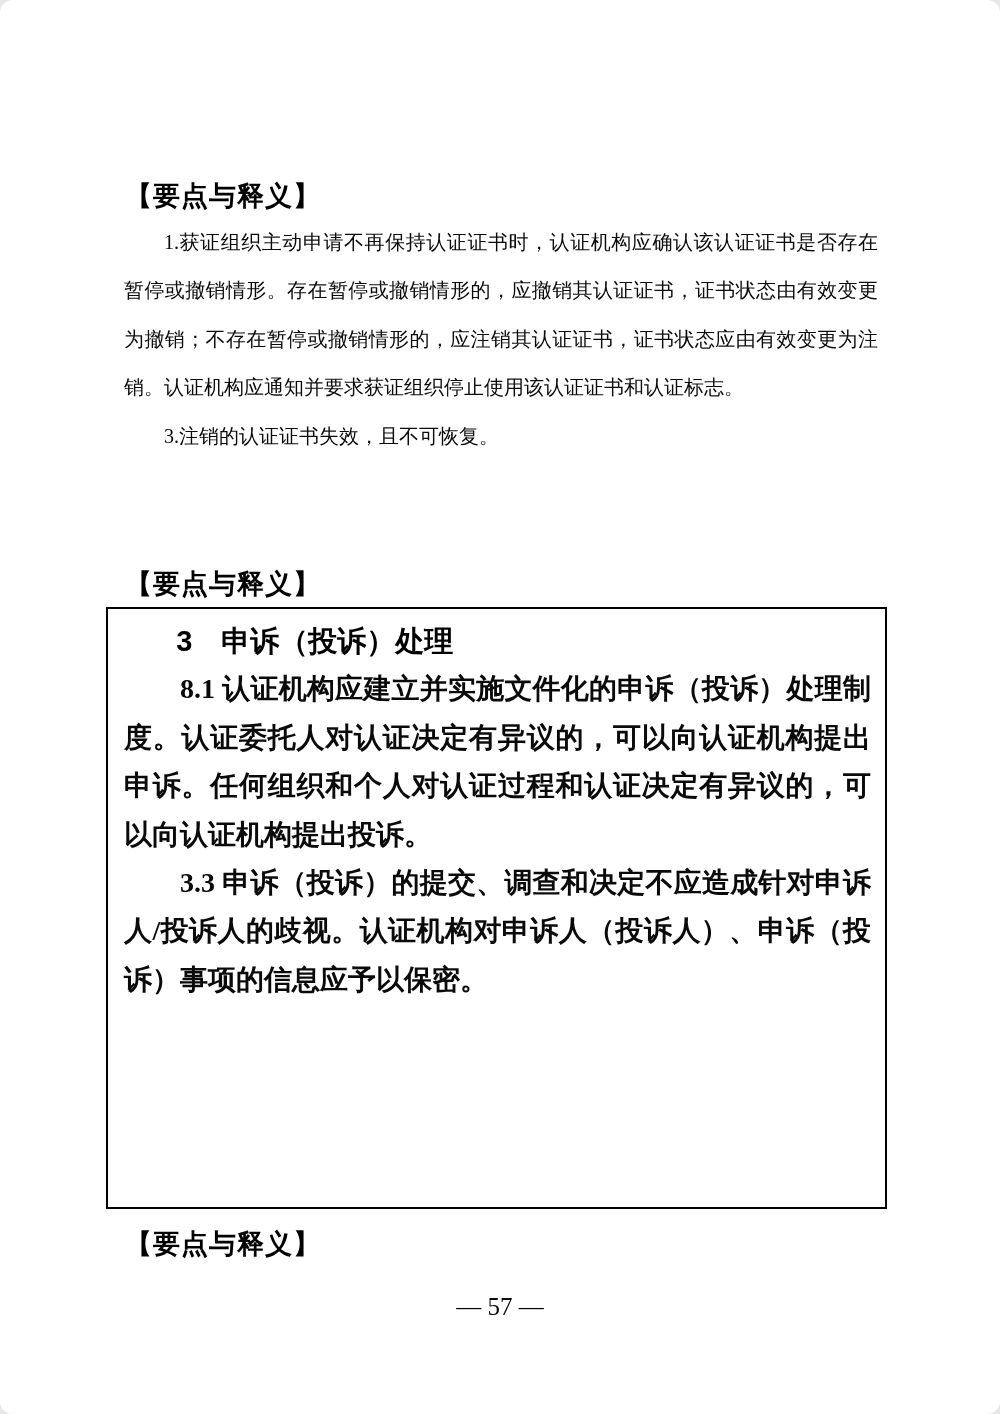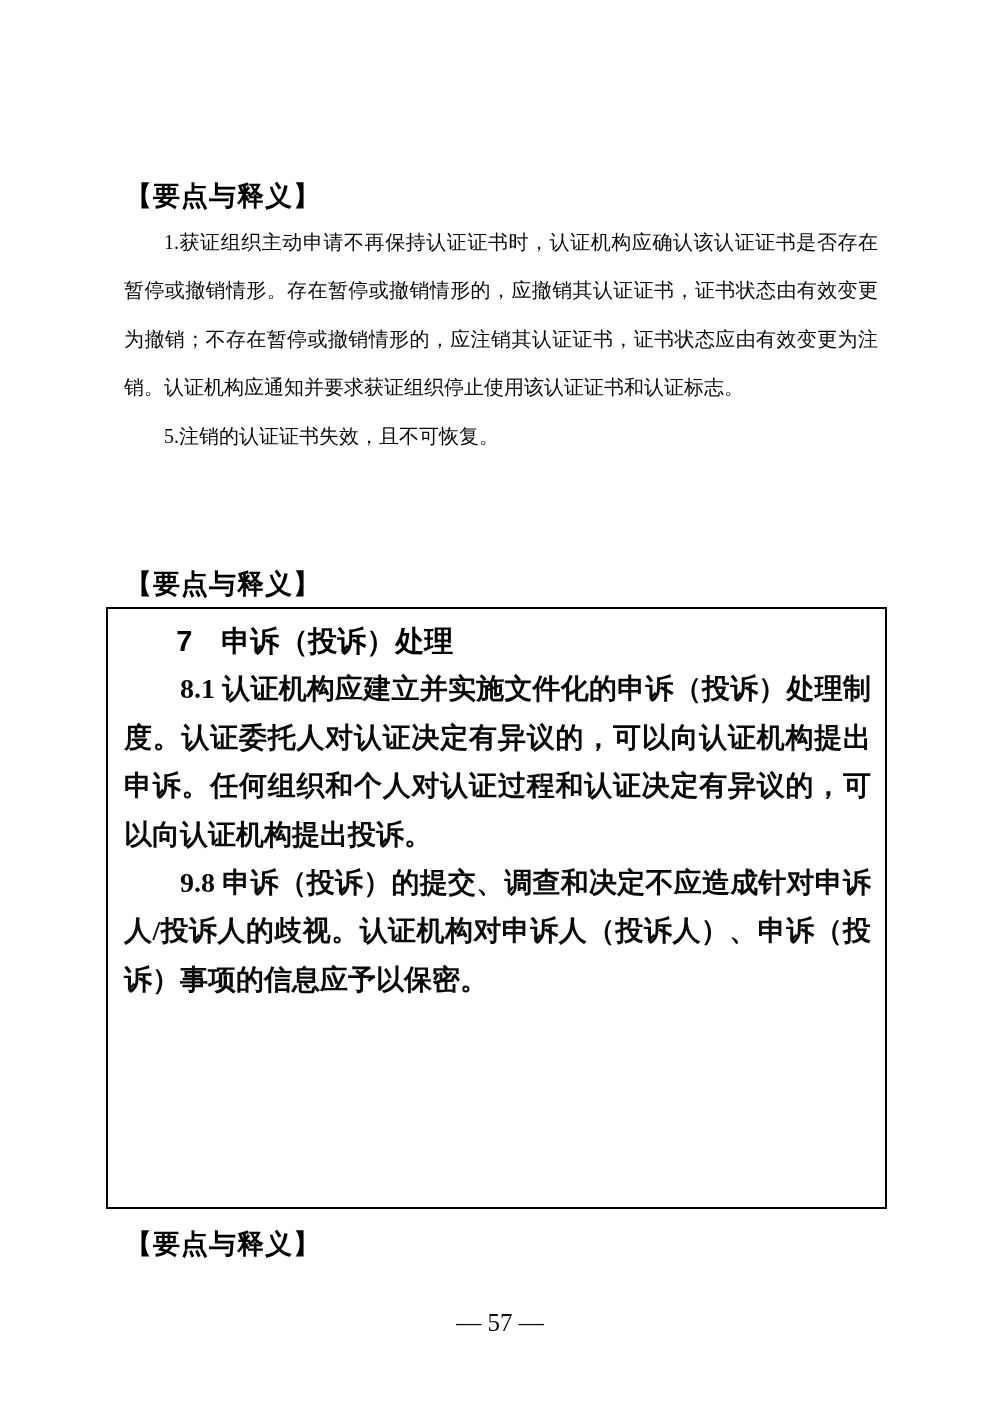--- a/index.html
+++ b/index.html
@@ -8,20 +8,21 @@
     background: #e8e8e8;
   }
   .page {
     position: relative;
     width: 1000px;
     height: 1414px;
     margin: 0 auto;
     background: #ffffff;
     color: #000000;
     overflow: hidden;
+    border-radius: 13px;
   }
   .heading {
     position: absolute;
     left: 125px;
     font-family: "Liberation Sans", sans-serif;
     font-weight: 700;
     font-size: 27px;
     letter-spacing: 1px;
     color: #000;
     white-space: nowrap;
@@ -80,40 +81,39 @@
 
   .page-footer {
     position: absolute;
     left: 0;
     top: 1293px;
     width: 100%;
     text-align: center;
     font-family: "Liberation Serif", serif;
     font-size: 25px;
     color: #0a0a0a;
-    margin-top: 16px;
   }
 </style>
 </head>
 <body>
 
 <div class="page">
 
   <div class="heading heading-top">【要点与释义】</div>
 
   <div class="body-block">
     <p>1.获证组织主动申请不再保持认证证书时，认证机构应确认该认证证书是否存在暂停或撤销情形。存在暂停或撤销情形的，应撤销其认证证书，证书状态由有效变更为撤销；不存在暂停或撤销情形的，应注销其认证证书，证书状态应由有效变更为注销。认证机构应通知并要求获证组织停止使用该认证证书和认证标志。</p>
-    <p>5.注销的认证证书失效，且不可恢复。</p>
+    <p>3.注销的认证证书失效，且不可恢复。</p>
   </div>
 
   <div class="heading heading-rules">【要点与释义】</div>
 
   <div class="rule-box">
-    <p class="rule-title">7　申诉（投诉）处理</p>
+    <p class="rule-title">3　申诉（投诉）处理</p>
     <p class="rule-para">8.1 认证机构应建立并实施文件化的申诉（投诉）处理制度。认证委托人对认证决定有异议的，可以向认证机构提出申诉。任何组织和个人对认证过程和认证决定有异议的，可以向认证机构提出投诉。</p>
-    <p class="rule-para">9.8 申诉（投诉）的提交、调查和决定不应造成针对申诉人/投诉人的歧视。认证机构对申诉人（投诉人）、申诉（投诉）事项的信息应予以保密。</p>
+    <p class="rule-para">3.3 申诉（投诉）的提交、调查和决定不应造成针对申诉人/投诉人的歧视。认证机构对申诉人（投诉人）、申诉（投诉）事项的信息应予以保密。</p>
   </div>
 
   <div class="heading heading-bottom">【要点与释义】</div>
 
   <div class="page-footer">— 57 —</div>
 
 </div>
 
 </body></html>

